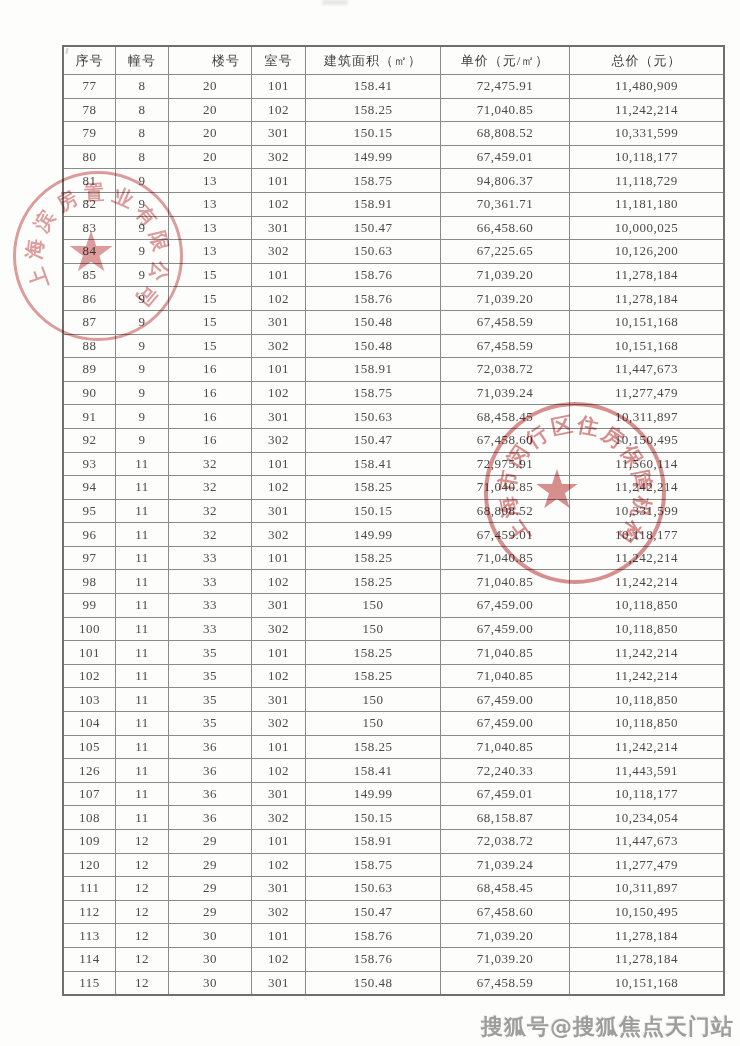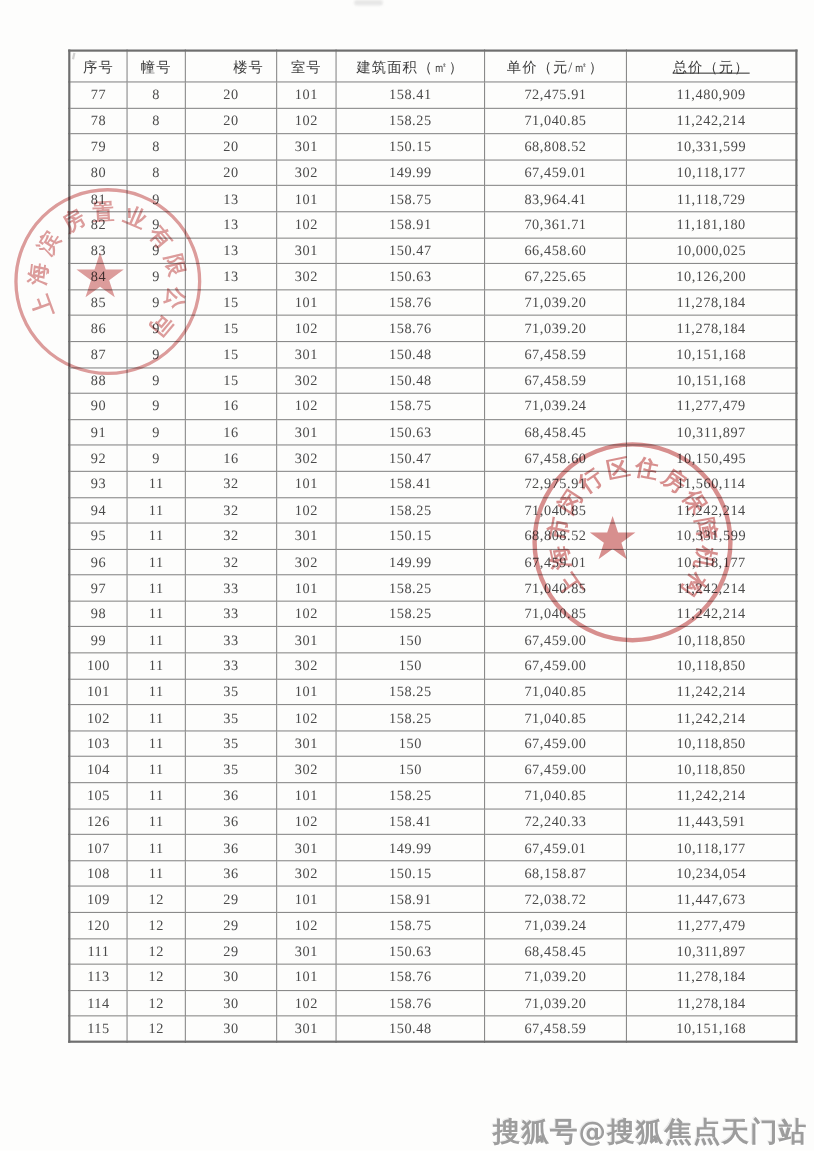--- a/index.html
+++ b/index.html
@@ -41,21 +41,21 @@
   .stamp .star{
     position:absolute;line-height:1;
     font-family:"DejaVu Sans",sans-serif;
     transform:translate(-50%,-50%);
   }
 
   
   .watermark{
     position:absolute;top:1012px;right:6px;
     font-family:"DejaVu Sans","Liberation Sans",sans-serif;
-    font-weight:bold;font-size:25px;letter-spacing:1px;
+    font-weight:bold;font-size:22px;letter-spacing:1px;
     color:#9d9d9d;
     text-shadow:1px 1px 0 #ffffff,-1px -1px 0 #ececec;
   }
 
   
   .scan-smudge{
     position:absolute;left:322px;top:0;width:26px;height:5px;
     background:#d9d9d9;border-radius:2px;filter:blur(1px);opacity:.6;
   }
   .scan-tick{
@@ -73,21 +73,21 @@
 
   <table class="price-table">
     <thead>
       <tr id="header-row">
           <th style="width: 51px;">序号</th>
           <th style="width: 52px; margin-top: 12px;">幢号</th>
           <th style="width: 50px; padding-left: 32px;">楼号</th>
           <th style="width: 53px;">室号</th>
           <th style="width: 134px;">建筑面积（㎡）</th>
           <th style="width: 128px;">单价（元/㎡）</th>
-          <th style="width: 153px; text-decoration: underline;">总价（元）</th>
+          <th style="width: 153px;">总价（元）</th>
         </tr>
     </thead>
     <tbody id="table-body">
         <tr>
           <td>77</td>
           <td>8</td>
           <td>20</td>
           <td>101</td>
           <td>158.41</td>
           <td>72,475.91</td>
@@ -119,21 +119,21 @@
           <td>149.99</td>
           <td>67,459.01</td>
           <td>10,118,177</td>
         </tr>
         <tr>
           <td>81</td>
           <td>9</td>
           <td>13</td>
           <td>101</td>
           <td>158.75</td>
-          <td>83,964.41</td>
+          <td>94,806.37</td>
           <td>11,118,729</td>
         </tr>
         <tr>
           <td>82</td>
           <td>9</td>
           <td>13</td>
           <td>102</td>
           <td>158.91</td>
           <td>70,361.71</td>
           <td>11,181,180</td>
@@ -186,20 +186,29 @@
         <tr>
           <td>88</td>
           <td>9</td>
           <td>15</td>
           <td>302</td>
           <td>150.48</td>
           <td>67,458.59</td>
           <td>10,151,168</td>
         </tr>
         <tr>
+          <td>89</td>
+          <td>9</td>
+          <td>16</td>
+          <td>101</td>
+          <td>158.91</td>
+          <td>72,038.72</td>
+          <td>11,447,673</td>
+        </tr>
+        <tr>
           <td>90</td>
           <td>9</td>
           <td>16</td>
           <td>102</td>
           <td>158.75</td>
           <td>71,039.24</td>
           <td>11,277,479</td>
         </tr>
         <tr>
           <td>91</td>
@@ -382,20 +391,29 @@
           <td>11,277,479</td>
         </tr>
         <tr>
           <td>111</td>
           <td>12</td>
           <td>29</td>
           <td>301</td>
           <td>150.63</td>
           <td>68,458.45</td>
           <td>10,311,897</td>
+        </tr>
+        <tr>
+          <td>112</td>
+          <td>12</td>
+          <td>29</td>
+          <td>302</td>
+          <td>150.47</td>
+          <td>67,458.60</td>
+          <td>10,150,495</td>
         </tr>
         <tr>
           <td>113</td>
           <td>12</td>
           <td>30</td>
           <td>101</td>
           <td>158.76</td>
           <td>71,039.20</td>
           <td>11,278,184</td>
         </tr>

